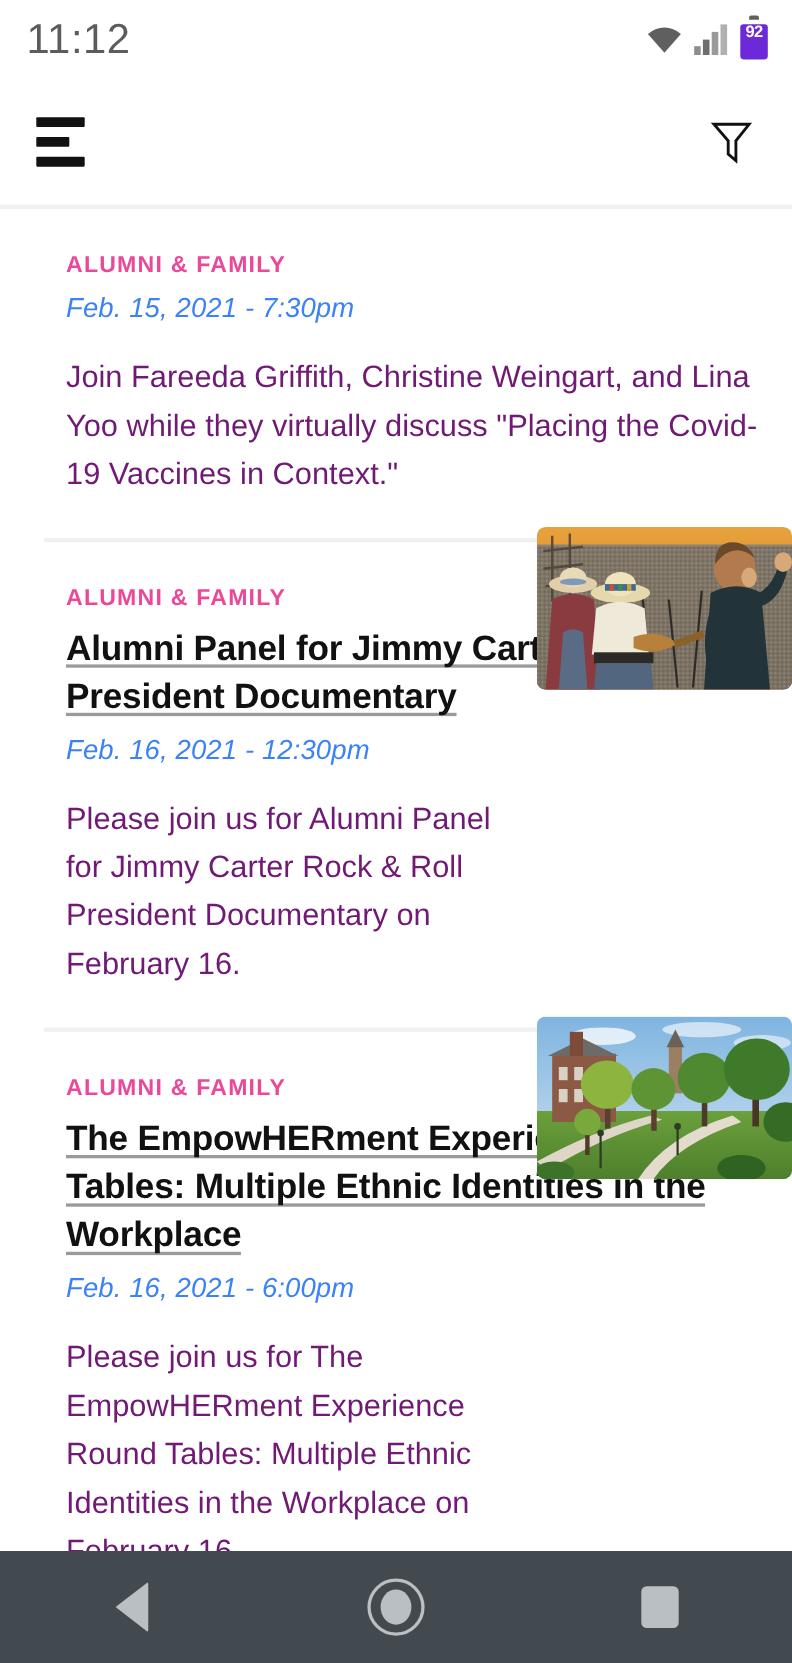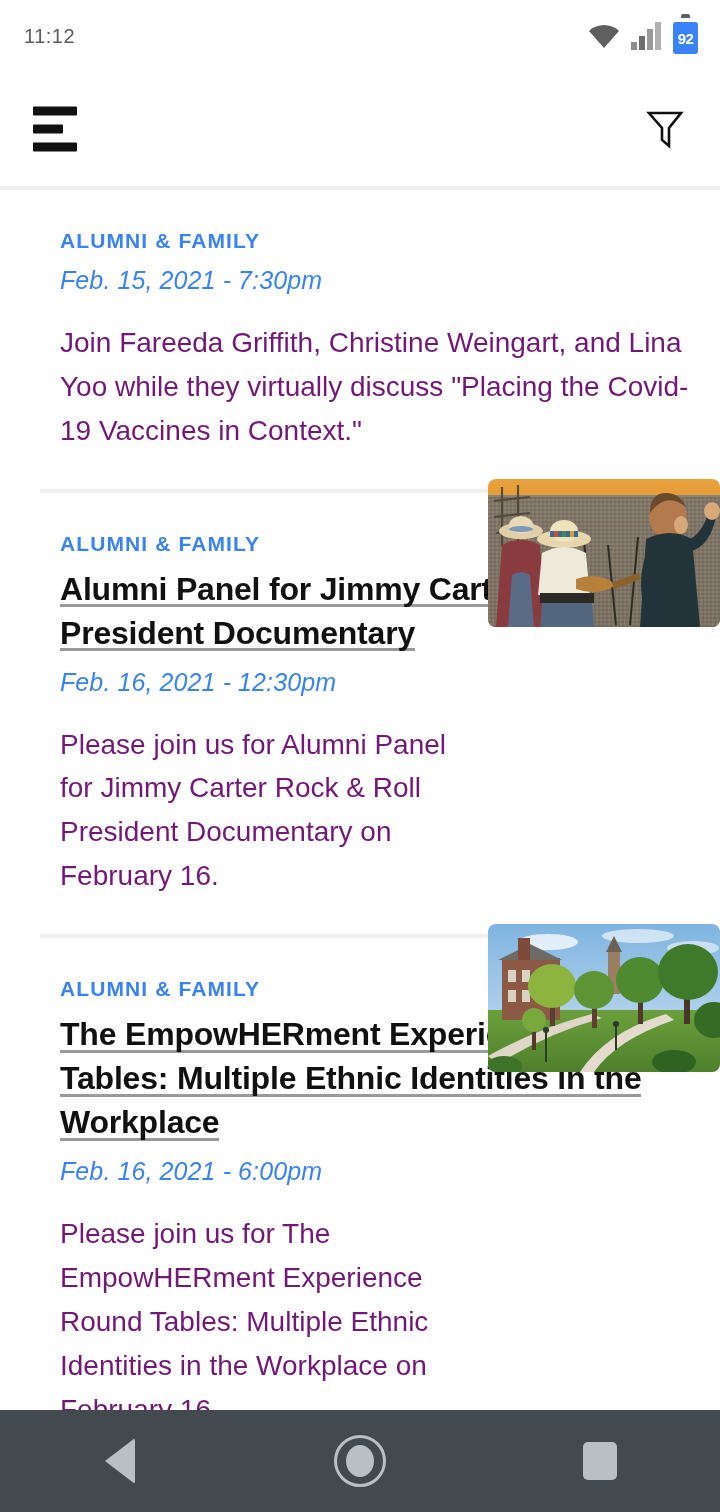--- a/index.html
+++ b/index.html
@@ -19,21 +19,21 @@
   .statusbar {
     height: 72px;
     display: flex;
     align-items: center;
     justify-content: space-between;
     padding: 0 22px 0 24px;
     box-sizing: border-box;
     background: #ffffff;
   }
   .status-time {
-    font-size: 20px;
+    font-size: 38px;
     color: #5c5c5c;
     letter-spacing: 0.5px;
     font-family: "Liberation Sans", sans-serif;
   }
   .status-icons {
     display: flex;
     align-items: center;
     gap: 10px;
   }
   .ico-wifi { display:block; }
@@ -42,25 +42,24 @@
     position: relative;
     width: 25px;
     height: 36px;
     display: flex;
     align-items: flex-end;
     justify-content: center;
   }
   .battery-body {
     width: 25px;
     height: 32px;
-    background: #3b82f6;
+    background: #6d28d9;
     border-radius: 3px;
     position: relative;
     display:flex;
-    align-items:center;
     justify-content:center;
   }
   .battery-cap {
     position: absolute;
     top: -4px;
     left: 8px;
     width: 9px;
     height: 4px;
     background: #5f5f5f;
     border-radius: 2px 2px 0 0;
@@ -145,21 +144,21 @@
   .event-card {
     position: relative;
     padding: 40px 0 0 0;
     box-sizing: border-box;
   }
   .event-inner {
     padding: 0 12px 0 60px;
     box-sizing: border-box;
   }
   .event-category {
-    color: #3b82f6;
+    color: #ec4899;
     font-size: 21px;
     font-weight: bold;
     letter-spacing: 1.1px;
     line-height: 1;
     margin-bottom: 14px;
   }
   .event-title {
     font-size: 32px;
     font-weight: bold;
     color: #111111;

